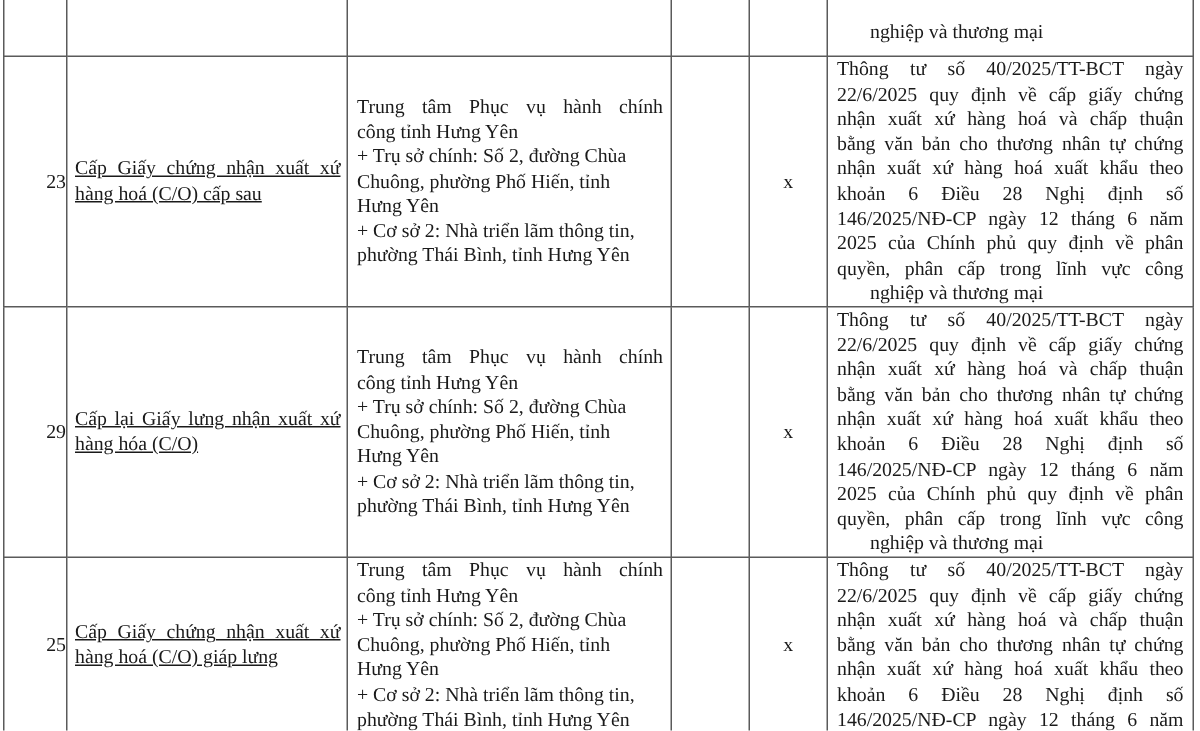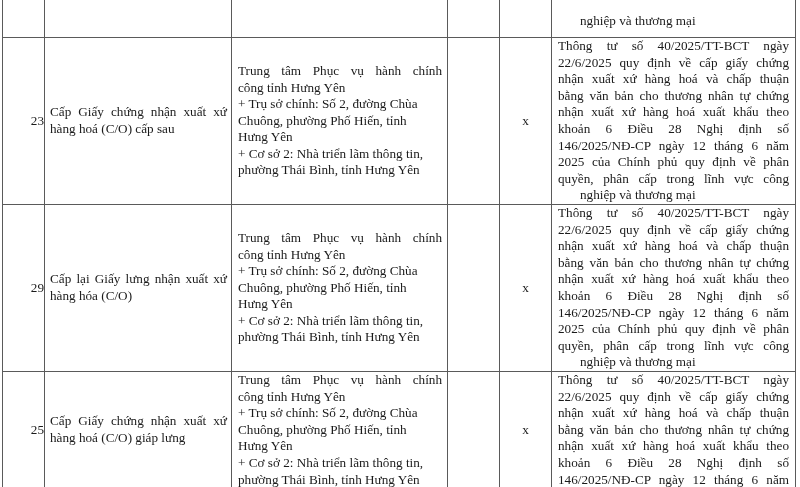--- a/index.html
+++ b/index.html
@@ -35,20 +35,21 @@
   .col-place { width: 216px; }
   .col-a { width: 52px; }
   .col-b { width: 52px; }
   .col-legal { width: 244px; }
 
   td.stt {
     text-align: right;
   }
   td.name {
     padding: 0 4px 0 5px;
+    text-decoration: underline;
   }
   td.name .txt {
     text-align: justify;
     text-align-last: left;
   }
   td.place {
     padding: 0 5px 0 6px;
   }
   td.place .line {
     display: block;

